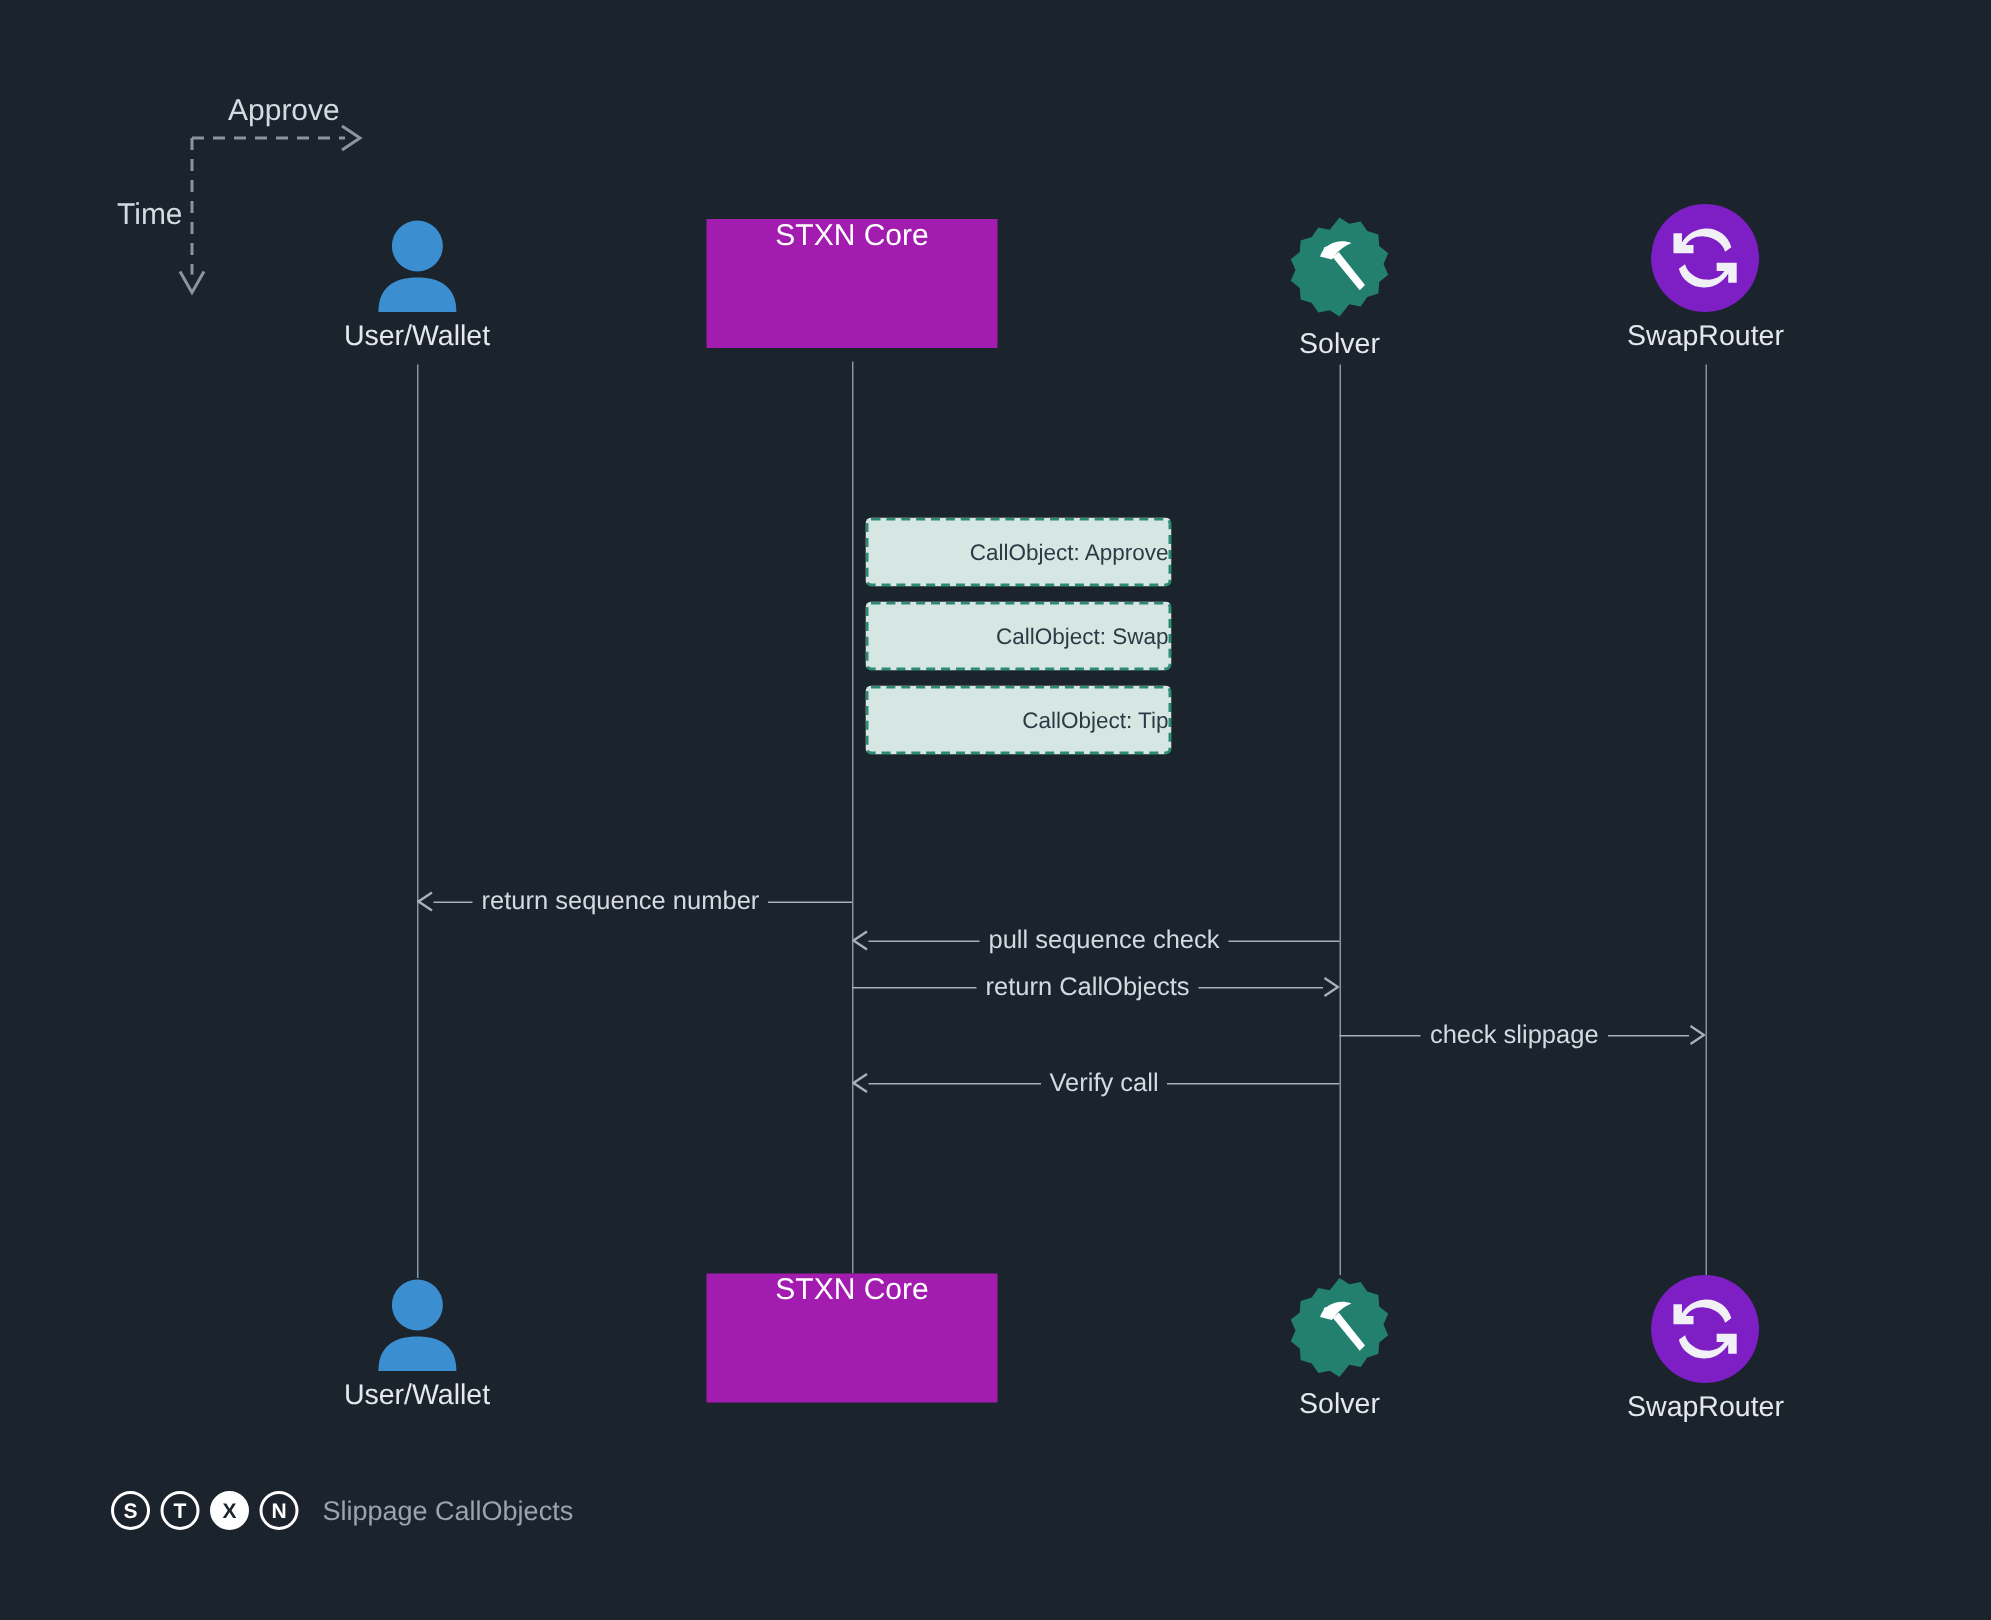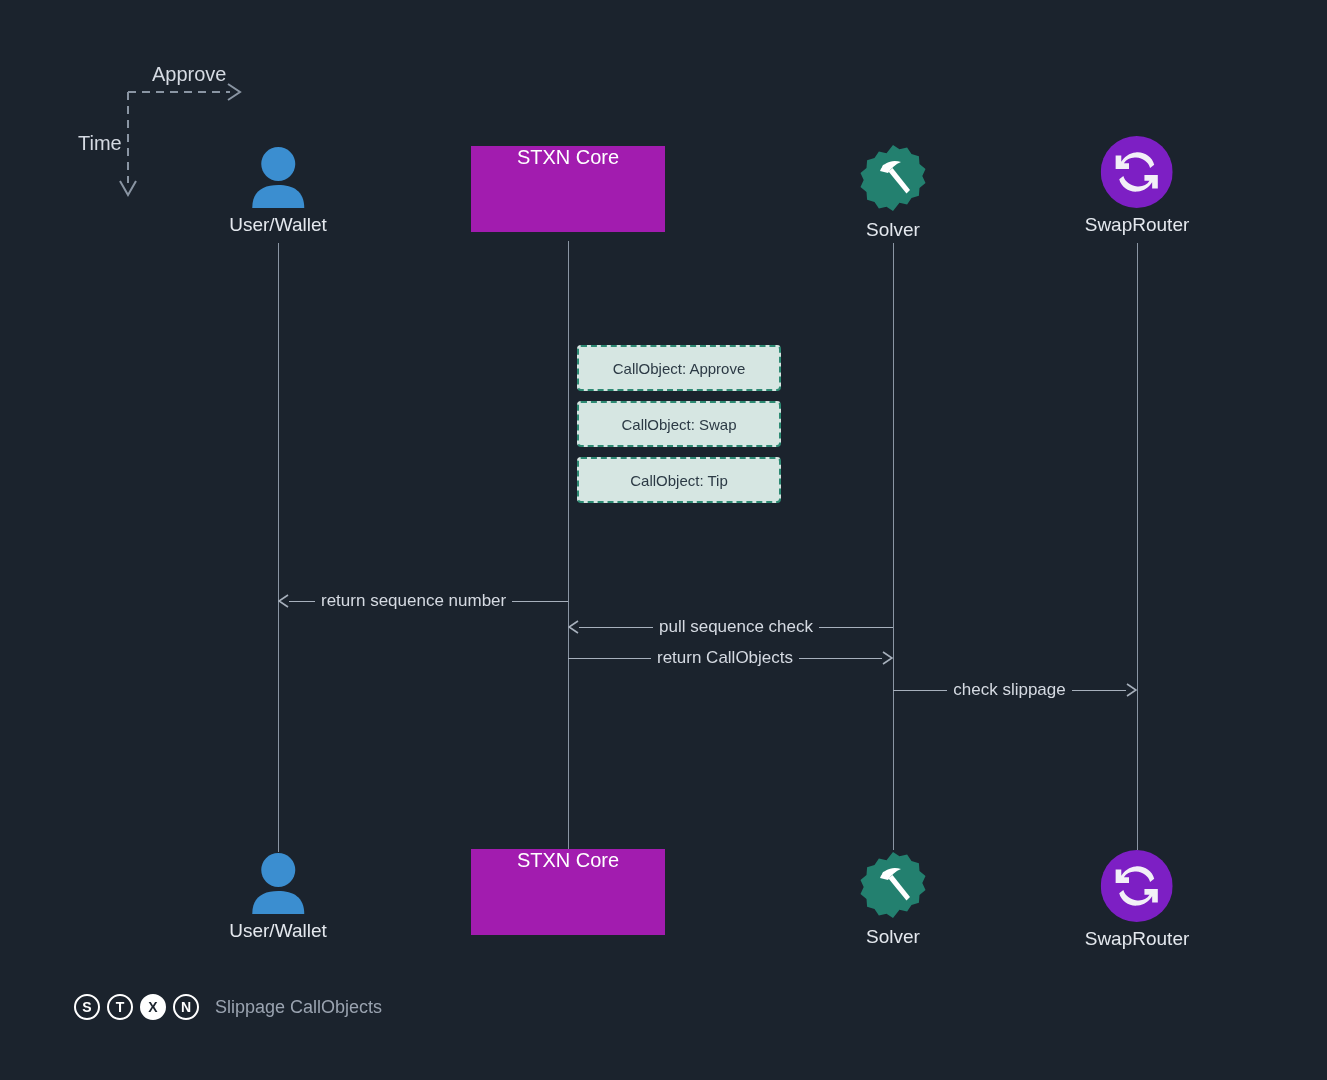--- a/index.html
+++ b/index.html
@@ -69,21 +69,21 @@
   
   .note {
     position: absolute;
     background: #d6e6e2;
     border: 2px dashed #2d8a73;
     border-radius: 4px;
     height: 42px;
     width: 200px;
     display: flex;
     align-items: center;
-    justify-content: center;
+    justify-content: flex-end;
   }
   .note span {
     color: #2c3a45;
     font-size: 15px;
     white-space: nowrap;
   }
 
   
   .msg {
     position: absolute;
@@ -237,20 +237,30 @@
     <div class="line"></div>
     <div class="msg-text">check slippage</div>
     <div class="line"></div>
     <div class="arrowhead">
       <svg viewBox="0 0 11 14">
           <path d="M1 1 L10 7 L1 13" stroke="#a7b0bc" stroke-width="1.6" fill="none"></path>
         </svg>
     </div>
   </div>
 
+  <div class="msg" style="left:568px; top:711px; width:325px;">
+    <div class="arrowhead">
+      <svg viewBox="0 0 11 14">
+          <path d="M10 1 L1 7 L10 13" stroke="#a7b0bc" stroke-width="1.6" fill="none"></path>
+        </svg>
+    </div>
+    <div class="line"></div>
+    <div class="msg-text">Verify call</div>
+    <div class="line"></div>
+  </div>
 
   <div class="actor" style="left:278px; top:852px;">
     <svg class="user-icon" viewBox="0 0 58 62">
       <circle cx="29" cy="18" r="17" fill="#3b8ed0"></circle>
       <path d="M3 62 C3 45 14 39 29 39 C44 39 55 45 55 62 Z" fill="#3b8ed0"></path>
     </svg>
     <div class="actor-label">User/Wallet</div>
   </div>
 
   <div class="core-box" style="left:568px; top:849px;">

